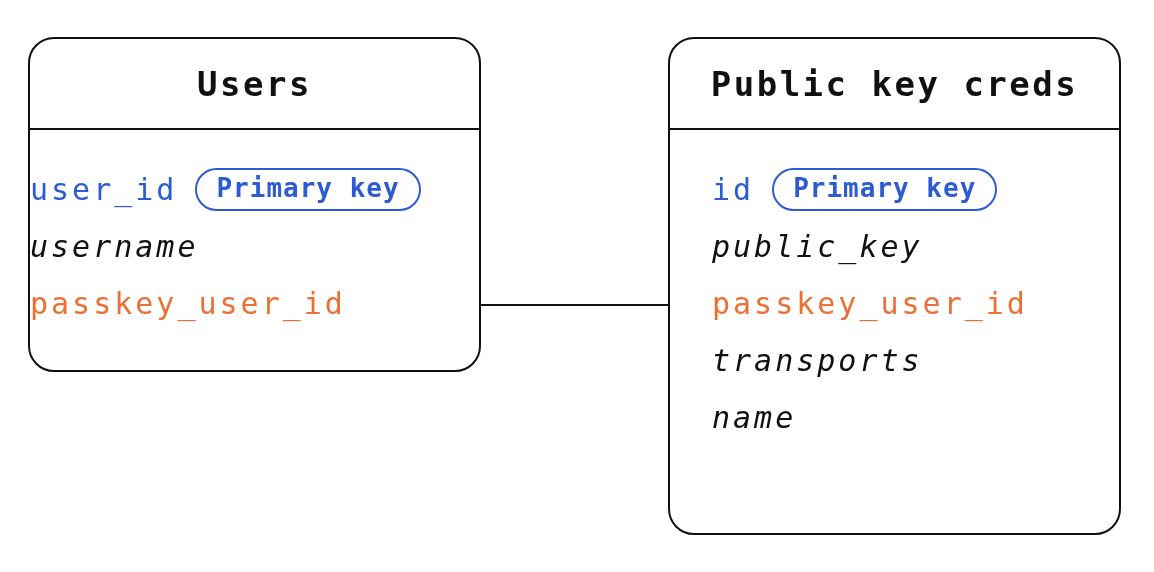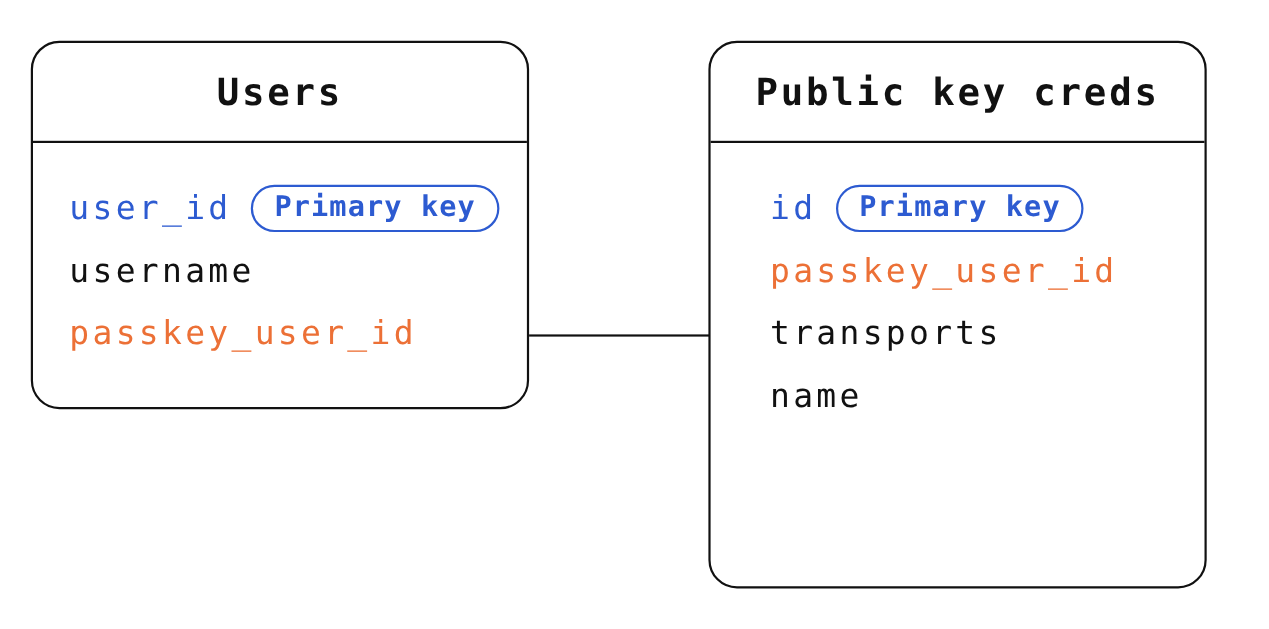--- a/index.html
+++ b/index.html
@@ -23,21 +23,21 @@
     border: 2px solid #111111;
     border-radius: 26px;
   }
   .entity-users {
     left: 28px;
     top: 37px;
     width: 453px;
     height: 335px;
   }
   .entity-pkc {
-    left: 644px;
+    left: 668px;
     top: 37px;
     width: 453px;
     height: 498px;
   }
   .entity-header {
     box-sizing: border-box;
     height: 91px;
     border-bottom: 2px solid #111111;
     display: flex;
     align-items: center;
@@ -46,34 +46,34 @@
   .entity-title {
     font-size: 34px;
     font-weight: bold;
     letter-spacing: 2.5px;
     white-space: nowrap;
   }
   .entity-body {
     box-sizing: border-box;
     padding-top: 31px;
   }
-  .entity-users .entity-body { padding-left: 33px; }
-  .entity-pkc   .entity-body { padding-left: 54px; }
+  .entity-users .entity-body { }
+  .entity-pkc   .entity-body { padding-left: 42px; }
   .field-row {
     height: 57px;
     display: flex;
     align-items: center;
     white-space: nowrap;
   }
   .field-name {
     font-size: 30px;
     letter-spacing: 3px;
   }
   .field-blue   { color: var(--blue, #2d5bd1); }
-  .field-black  { color: #111111; }
+  .field-black  { color: #111111; font-style: italic; }
   .field-orange { color: var(--orange, #ec7036); }
   .pk-badge {
     margin-left: 18px;
     font-size: 26px;
     font-weight: bold;
     letter-spacing: 1px;
     color: var(--blue, #2d5bd1);
     border: 2px solid var(--blue, #2d5bd1);
     border-radius: 999px;
     padding: 4px 19px 6px 19px;
@@ -116,20 +116,23 @@
   <div class="entity entity-pkc">
     <div class="entity-header">
       <span class="entity-title">Public key creds</span>
     </div>
     <div class="entity-body">
       <div class="field-row">
         <span class="field-name field-blue">id</span>
         <span class="pk-badge">Primary key</span>
       </div>
       <div class="field-row">
+        <span class="field-name field-black">public_key</span>
+      </div>
+      <div class="field-row">
         <span class="field-name field-orange">passkey_user_id</span>
       </div>
       <div class="field-row">
         <span class="field-name field-black">transports</span>
       </div>
       <div class="field-row">
         <span class="field-name field-black">name</span>
       </div>
     </div>
   </div>

